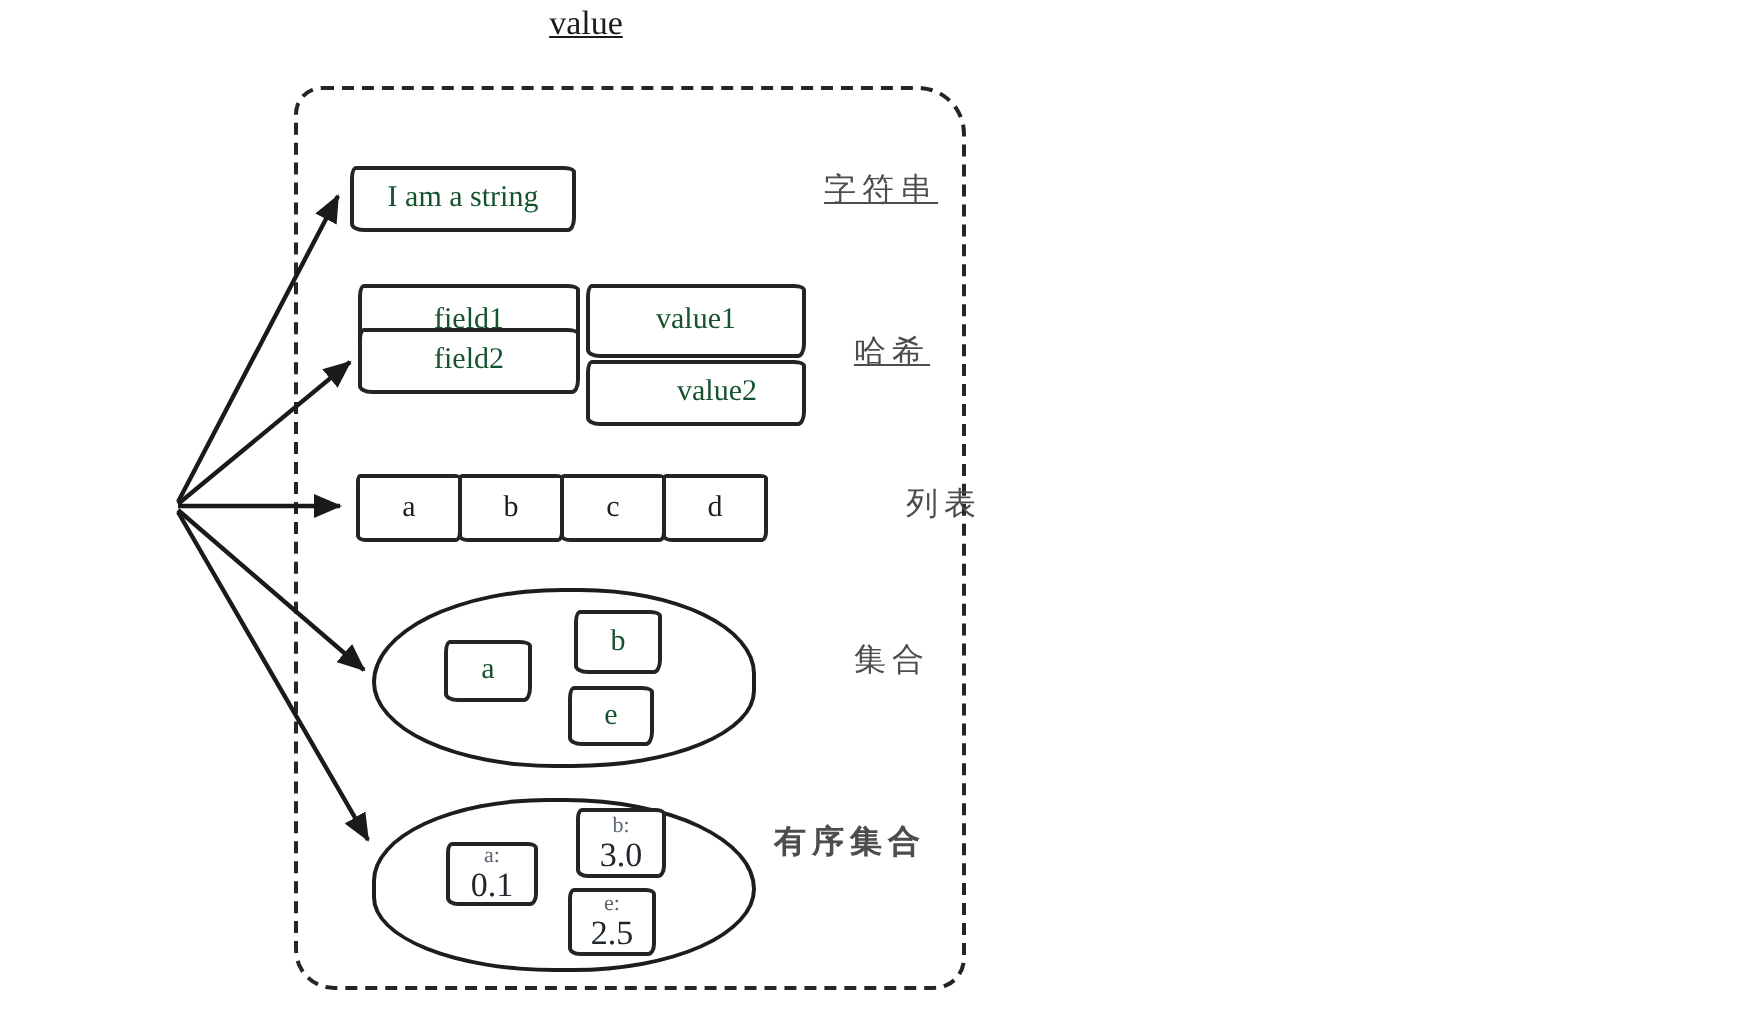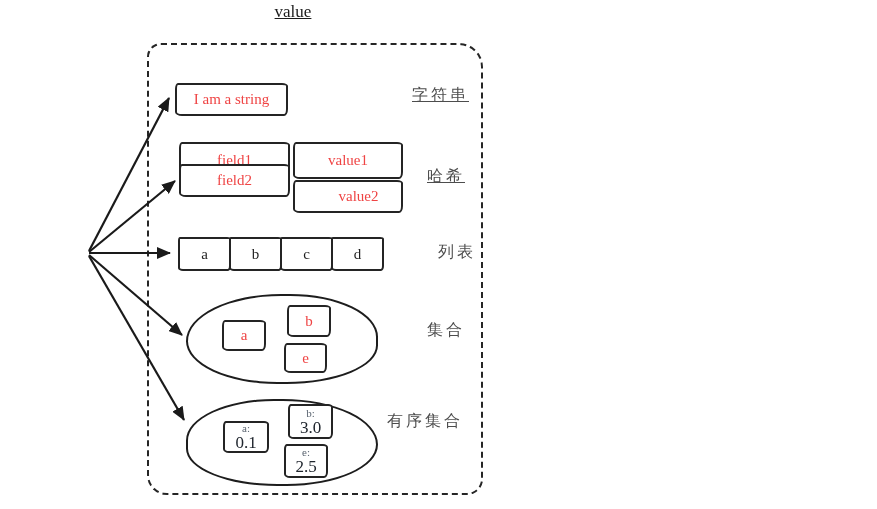--- a/index.html
+++ b/index.html
@@ -7,21 +7,21 @@
   body { font-family:"Liberation Serif","DejaVu Serif",serif; }
   .canvas { position:relative; width:877px; height:509px; background:#ffffff; overflow:hidden; color:#1f1f1f; }
 
   .title { position:absolute; left:248px; top:2px; width:90px; text-align:center; font-size:17px; color:#1b1b1b;text-decoration:underline; }
 
   .value-region { position:absolute; left:147px; top:43px; width:336px; height:452px;
                   border:2px dashed #252525; border-radius:14px 24px 16px 20px; }
 
   .box { position:absolute; border:2px solid #242424; background:#ffffff;
          display:flex; align-items:center; justify-content:center;
-         font-size:15px; color:#ef4444;
+         font-size:15px; color:#14532d;
          border-radius:3px 6px 4px 7px / 6px 3px 7px 4px; }
 
   .key-box { left:4px; top:237px; width:83px; height:35px; font-size:17px;
              border-radius:4px 8px 3px 9px / 7px 4px 9px 3px; }
 
   .string-box { left:175px; top:83px; width:113px; height:33px; }
 
   .hash-field1 { left:179px; top:142px; width:111px; height:37px; }
   .hash-value1 { left:293px; top:142px; width:110px; height:37px; }
   .hash-field2 { left:179px; top:164px; width:111px; height:33px; }
@@ -48,23 +48,23 @@
           border-radius:3px 5px 4px 6px / 5px 3px 6px 4px; line-height:1; }
   .zmember { font-size:11px; color:#5a6470; line-height:1; }
   .zscore  { font-size:17px; color:#20262e; line-height:1; }
   .zset-a { left:223px; top:421px; width:46px; height:32px; }
   .zset-b { left:288px; top:404px; width:45px; height:35px; }
   .zset-e { left:284px; top:444px; width:44px; height:34px; }
 
   .cjk-label { position:absolute; color:#4d4d4d; font-size:16px; letter-spacing:3px; white-space:nowrap; }
   .lbl-string { left:412px; top:85px;text-decoration:underline; }
   .lbl-hash   { left:427px; top:166px;text-decoration:underline; }
-  .lbl-list   { left:438px; top:242px; }
+  .lbl-list   { left:453px; top:242px; }
   .lbl-set    { left:427px; top:320px; }
-  .lbl-zset   { left:387px; top:411px; }
+  .lbl-zset   { left:387px; top:411px;font-weight:bold; }
 
   .arrows { position:absolute; left:0; top:0; width:877px; height:509px; pointer-events:none; }
 </style>
 </head>
 <body>
 
 <div class="canvas">
 
   <div class="title">value</div>
 

